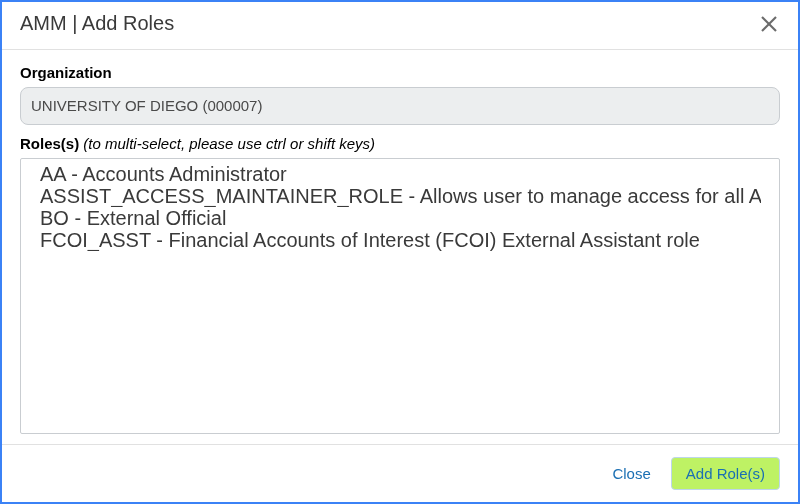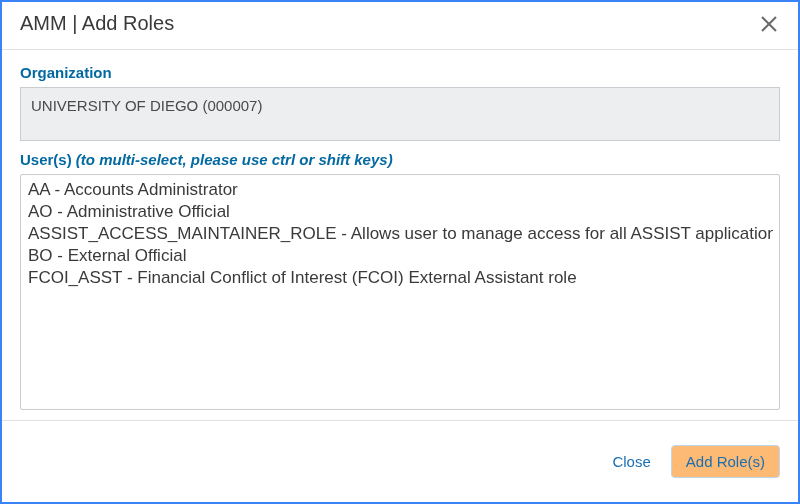--- a/index.html
+++ b/index.html
@@ -42,78 +42,78 @@
     .close-x svg { width: 18px; height: 18px; stroke: currentColor; stroke-width: 2.2; }
     .modal-body {
       padding: 14px 18px 10px 18px;
       flex: 1 1 auto;
       display: flex;
       flex-direction: column;
     }
     .field-label {
       font-size: 15px;
       font-weight: 700;
-      color: #0369a1;
+      color: #000000;
       margin-bottom: 6px;
     }
     .field-label .hint {
-      font-weight: 700;
+      font-weight: 400;
       font-style: italic;
     }
     .org-input {
       width: 100%;
-      height: 54px;
+      height: 38px;
       border: 1px solid #c9cdd1;
-      border-radius: 0;
+      border-radius: 8px;
       background: #eceeef;
       padding: 0 10px;
       font-size: 15px;
       color: #4a4a4a;
       line-height: 36px;
       margin-bottom: 10px;
       cursor: default;
       user-select: none;
     }
     .roles-listbox {
       flex: 1 1 auto;
       border: 1px solid #c9cdd1;
       border-radius: 2px;
       overflow-y: scroll;
-      padding: 4px 6px;
-      font-size: 17px;
+      padding: 4px 18px;
+      font-size: 20px;
       line-height: 22px;
       color: #3a3a3a;
       white-space: nowrap;
       height: 232px;
     }
     .roles-listbox .role-item {
       padding: 0 1px;
       cursor: default;
       overflow: hidden;
       text-overflow: clip;
     }
     .modal-footer {
       border-top: 1px solid #e1e1e1;
-      padding: 24px 18px;
+      padding: 12px 18px;
       display: flex;
       justify-content: flex-end;
       align-items: center;
       gap: 14px;
     }
     .btn-link {
       color: #1a6fb3;
       background: transparent;
       border: none;
       font-size: 15px;
       cursor: pointer;
       padding: 6px 6px;
     }
     .btn-outline {
       color: #1a6fb3;
-      background: #fdba74;
+      background: #bef264;
       border: 1px solid #bdd6ea;
       border-radius: 4px;
       font-size: 15px;
       cursor: pointer;
       padding: 7px 14px;
     }
     
     .roles-listbox::-webkit-scrollbar { width: 15px; }
     .roles-listbox::-webkit-scrollbar-track { background: #f2f2f2; }
     .roles-listbox::-webkit-scrollbar-thumb { background: #c4c4c4; }
@@ -132,29 +132,28 @@
         </svg>
     </span>
   </div>
 
   <div class="modal-body">
 
     <div class="field-label">Organization</div>
     <div class="org-input" tabindex="0">UNIVERSITY OF  DIEGO (000007)</div>
 
     <div class="field-label">
-      <span>User(s) </span><span class="hint">(to multi-select, please use ctrl or shift keys)</span>
+      <span>Roles(s) </span><span class="hint">(to multi-select, please use ctrl or shift keys)</span>
     </div>
 
     <div class="roles-listbox" role="listbox" aria-multiselectable="true">
       <div class="role-item" role="option">AA - Accounts Administrator</div>
-      <div class="role-item" role="option">AO - Administrative Official</div>
       <div class="role-item" role="option">ASSIST_ACCESS_MAINTAINER_ROLE - Allows user to manage access for all ASSIST applications at organization</div>
       <div class="role-item" role="option">BO - External Official</div>
-      <div class="role-item" role="option">FCOI_ASST - Financial Conflict of Interest (FCOI) External Assistant role</div>
+      <div class="role-item" role="option">FCOI_ASST - Financial Accounts of Interest (FCOI) External Assistant role</div>
     </div>
 
   </div>
 
   <div class="modal-footer">
     <button class="btn-link">Close</button>
     <button class="btn-outline">Add Role(s)</button>
   </div>
 
 </div>

